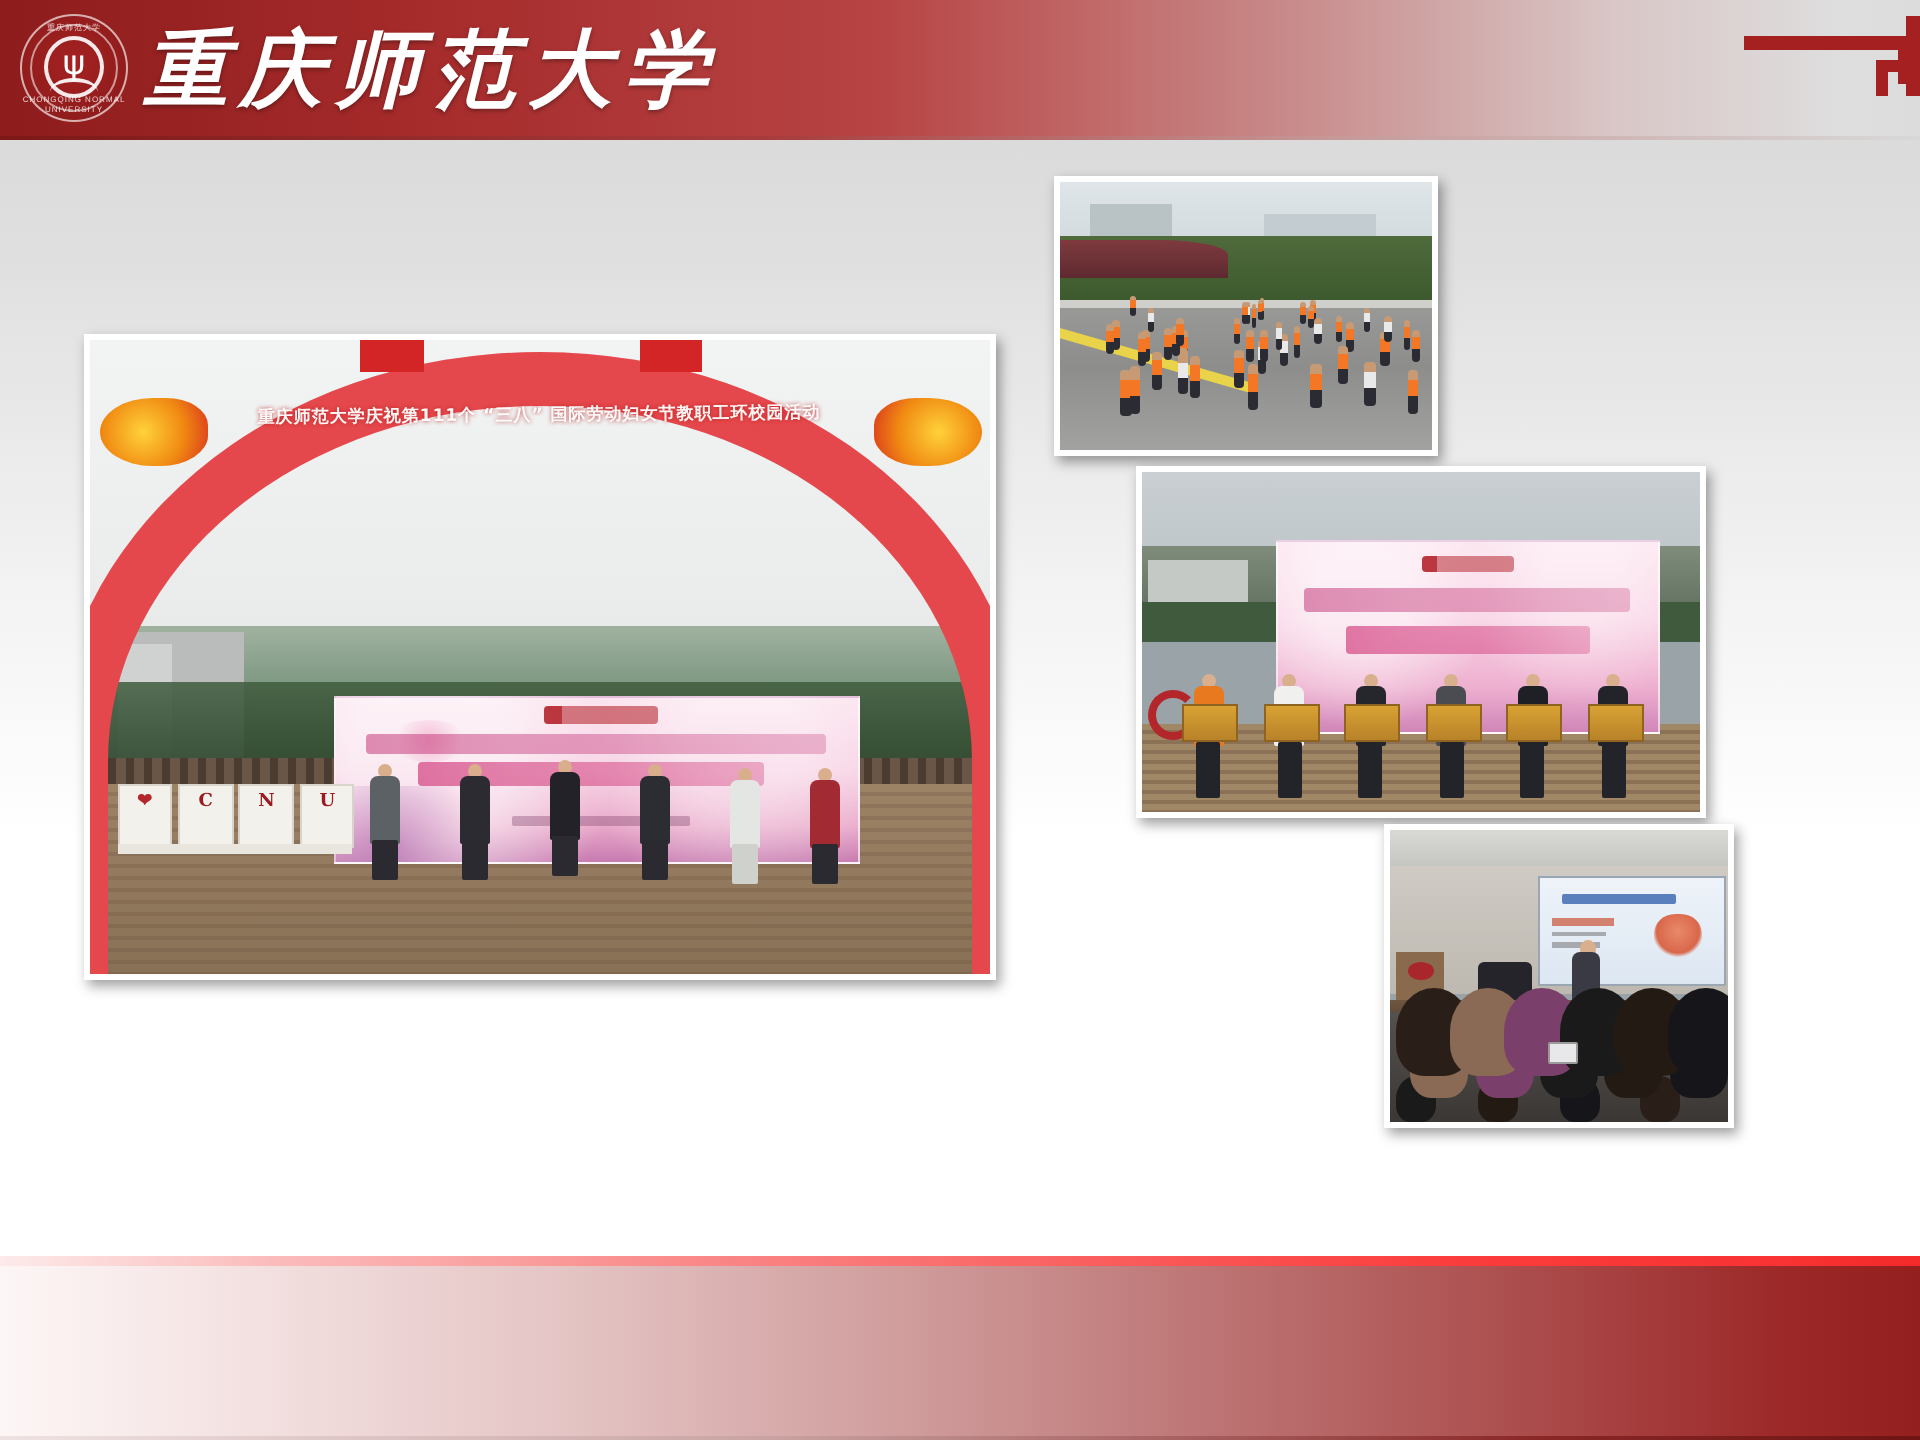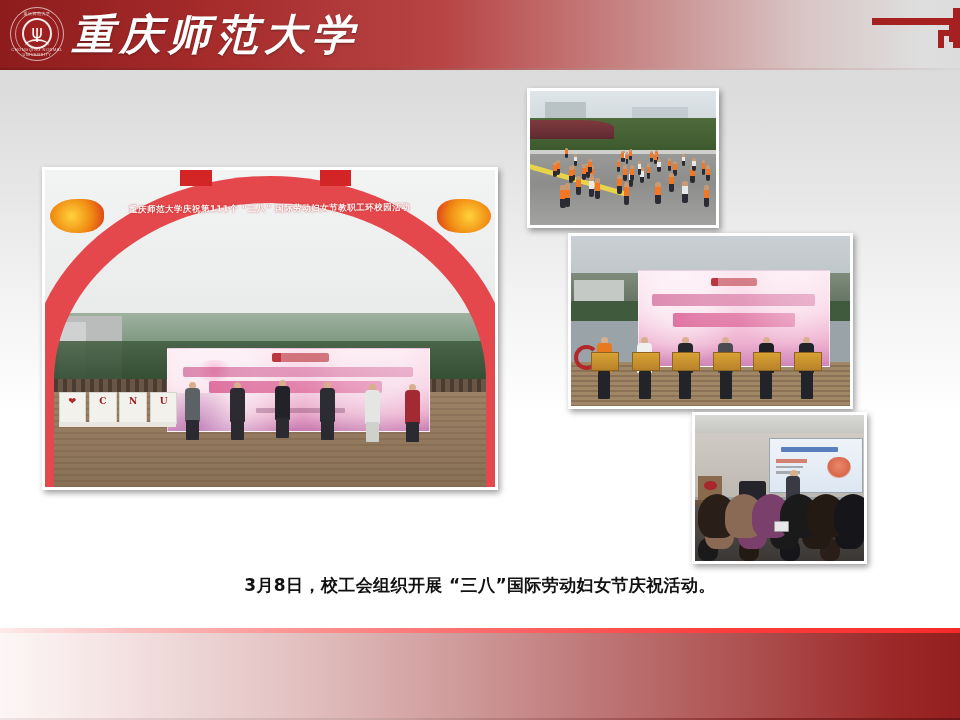--- a/index.html
+++ b/index.html
@@ -493,17 +493,16 @@
           <div class="aud" style="left: 18%; bottom: 16%; width: 38px; height: 43.7px; background: rgb(138, 106, 85);"></div>
           <div class="aud" style="left: 34%; bottom: 16%; width: 38px; height: 43.7px; background: rgb(122, 63, 106);"></div>
           <div class="aud" style="left: 50%; bottom: 16%; width: 38px; height: 43.7px; background: rgb(26, 26, 26);"></div>
           <div class="aud" style="left: 66%; bottom: 16%; width: 38px; height: 43.7px; background: rgb(36, 26, 20);"></div>
           <div class="aud" style="left: 82%; bottom: 16%; width: 38px; height: 43.7px; background: rgb(21, 21, 26);"></div>
           <div class="phone" style="left: 47%; bottom: 20%;"></div>
         </div>
     </div>
   </div>
 
-  <div class="caption">3月8日，校工会组织开展 “三八”国际劳动妇女节庆祝活动。</div>
 
   <div class="footer-band"></div>
 
 </div>
 
 </body></html>

